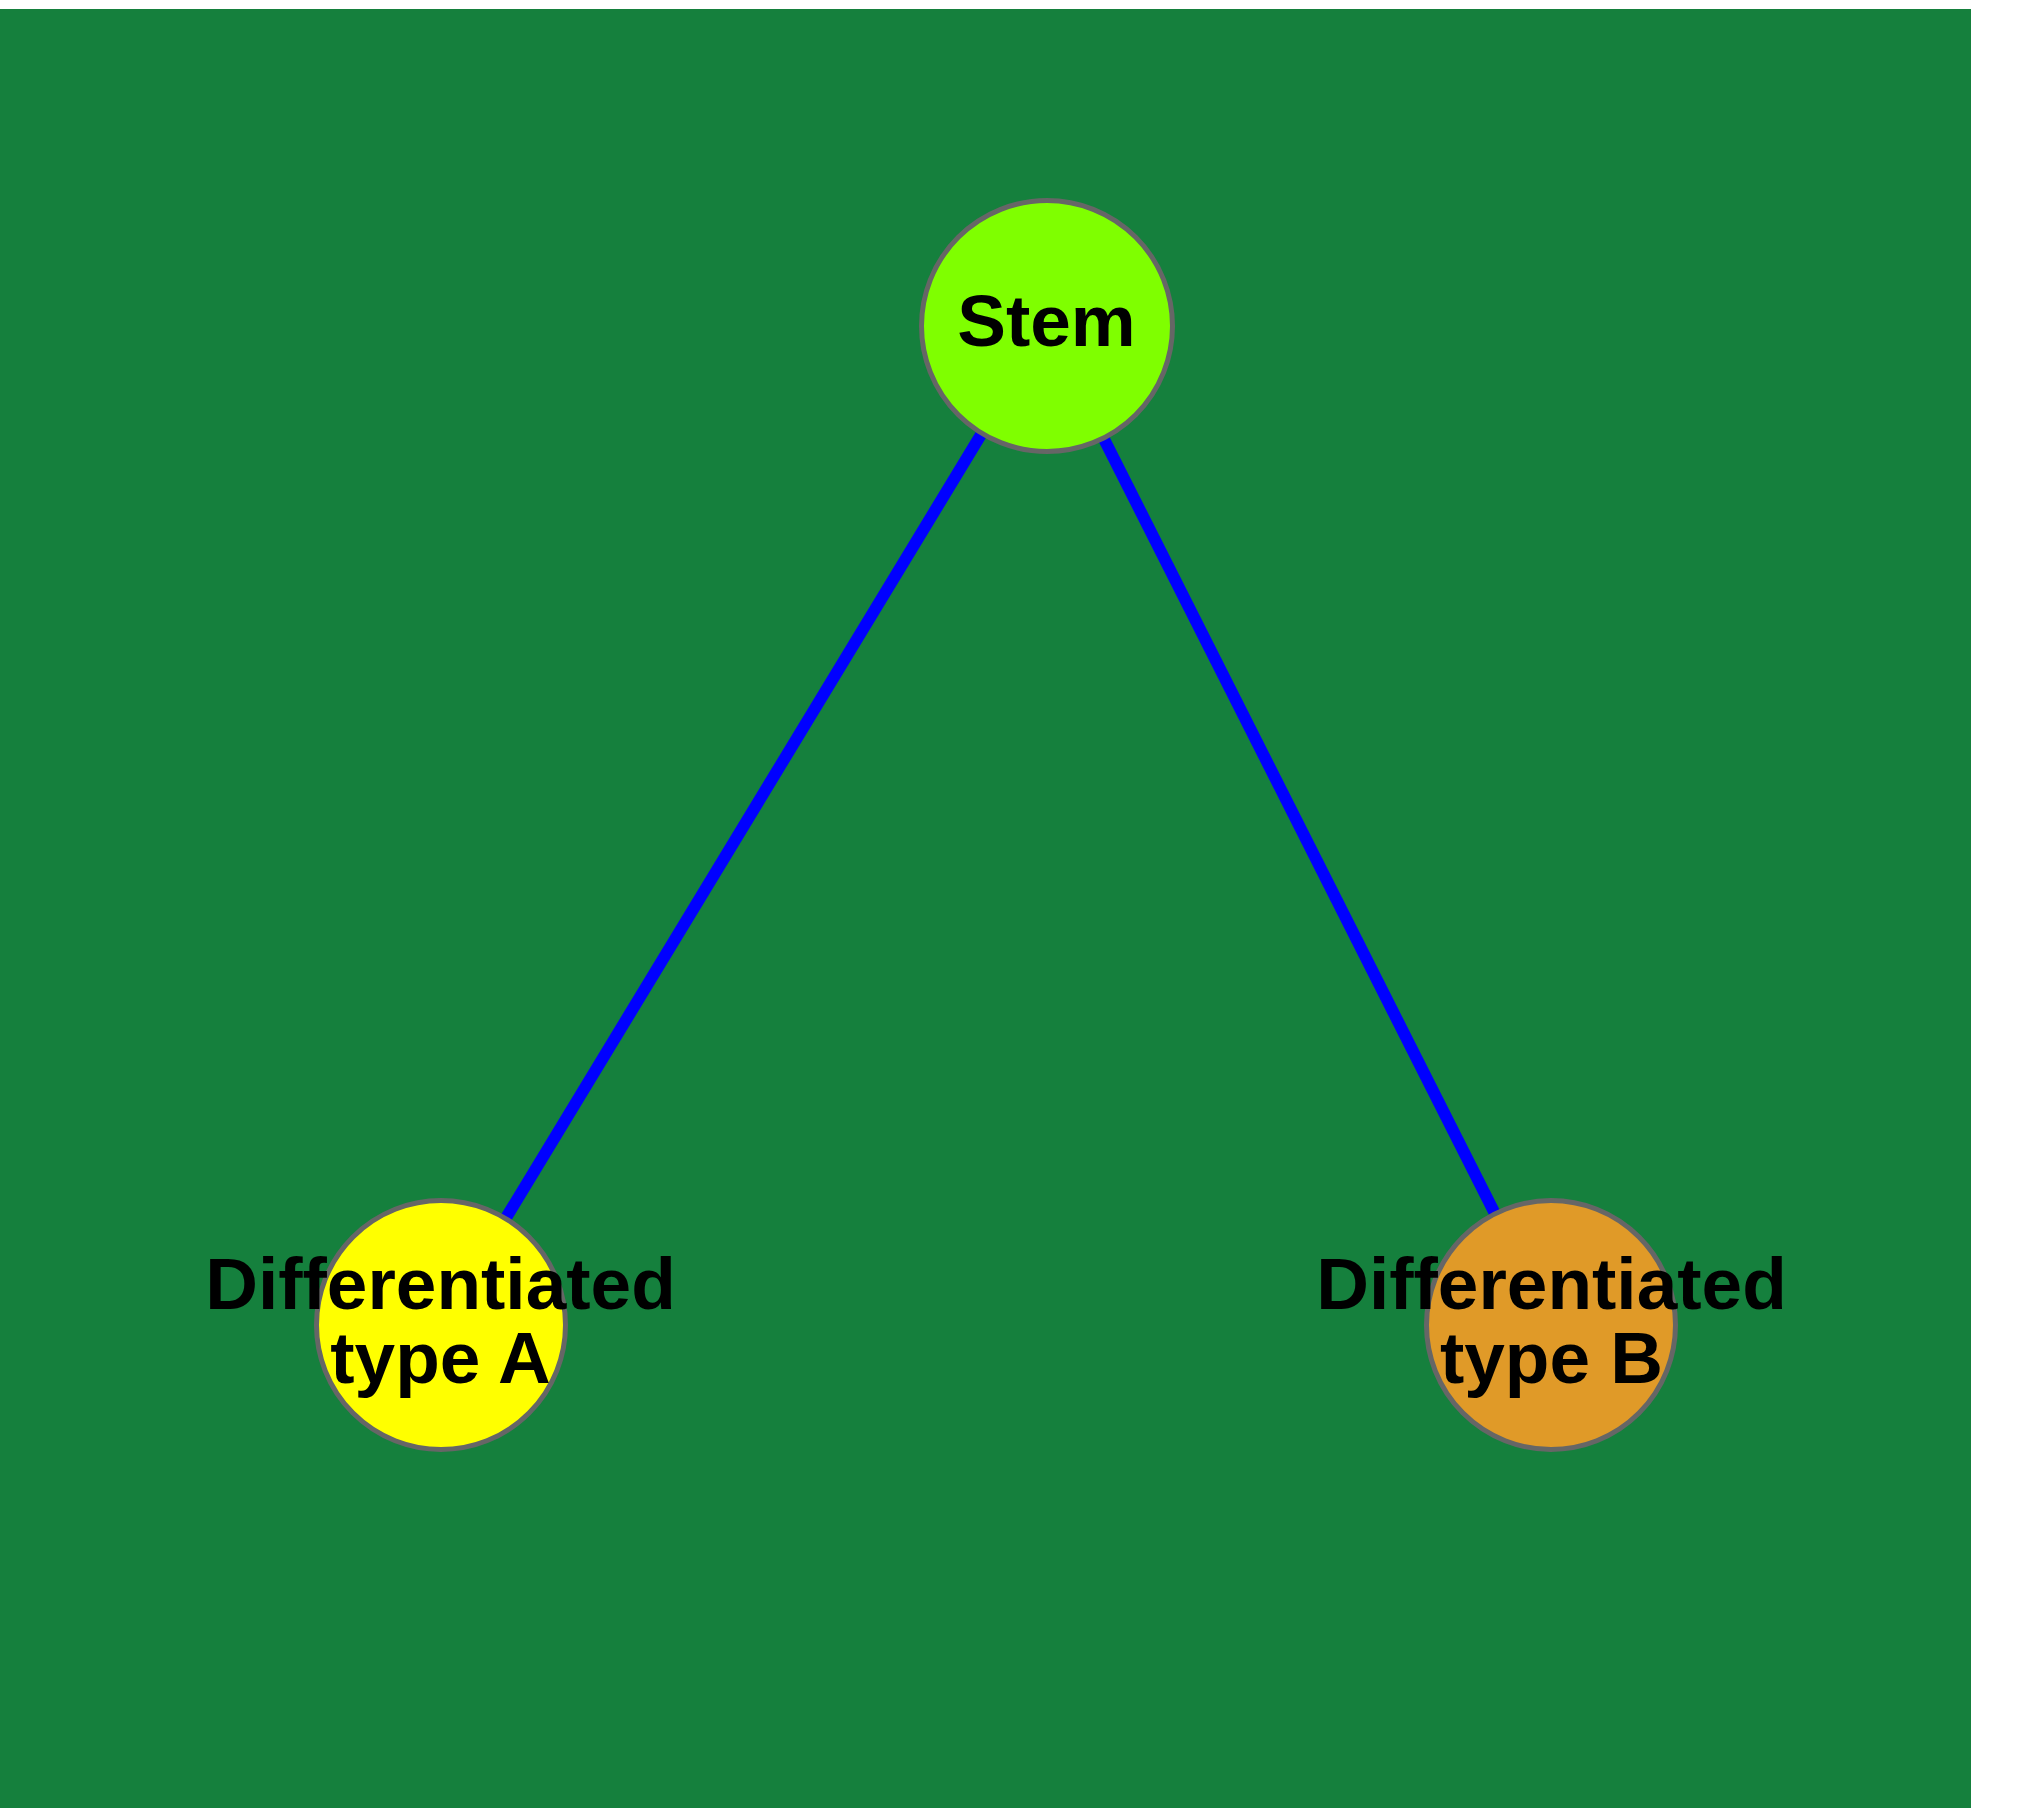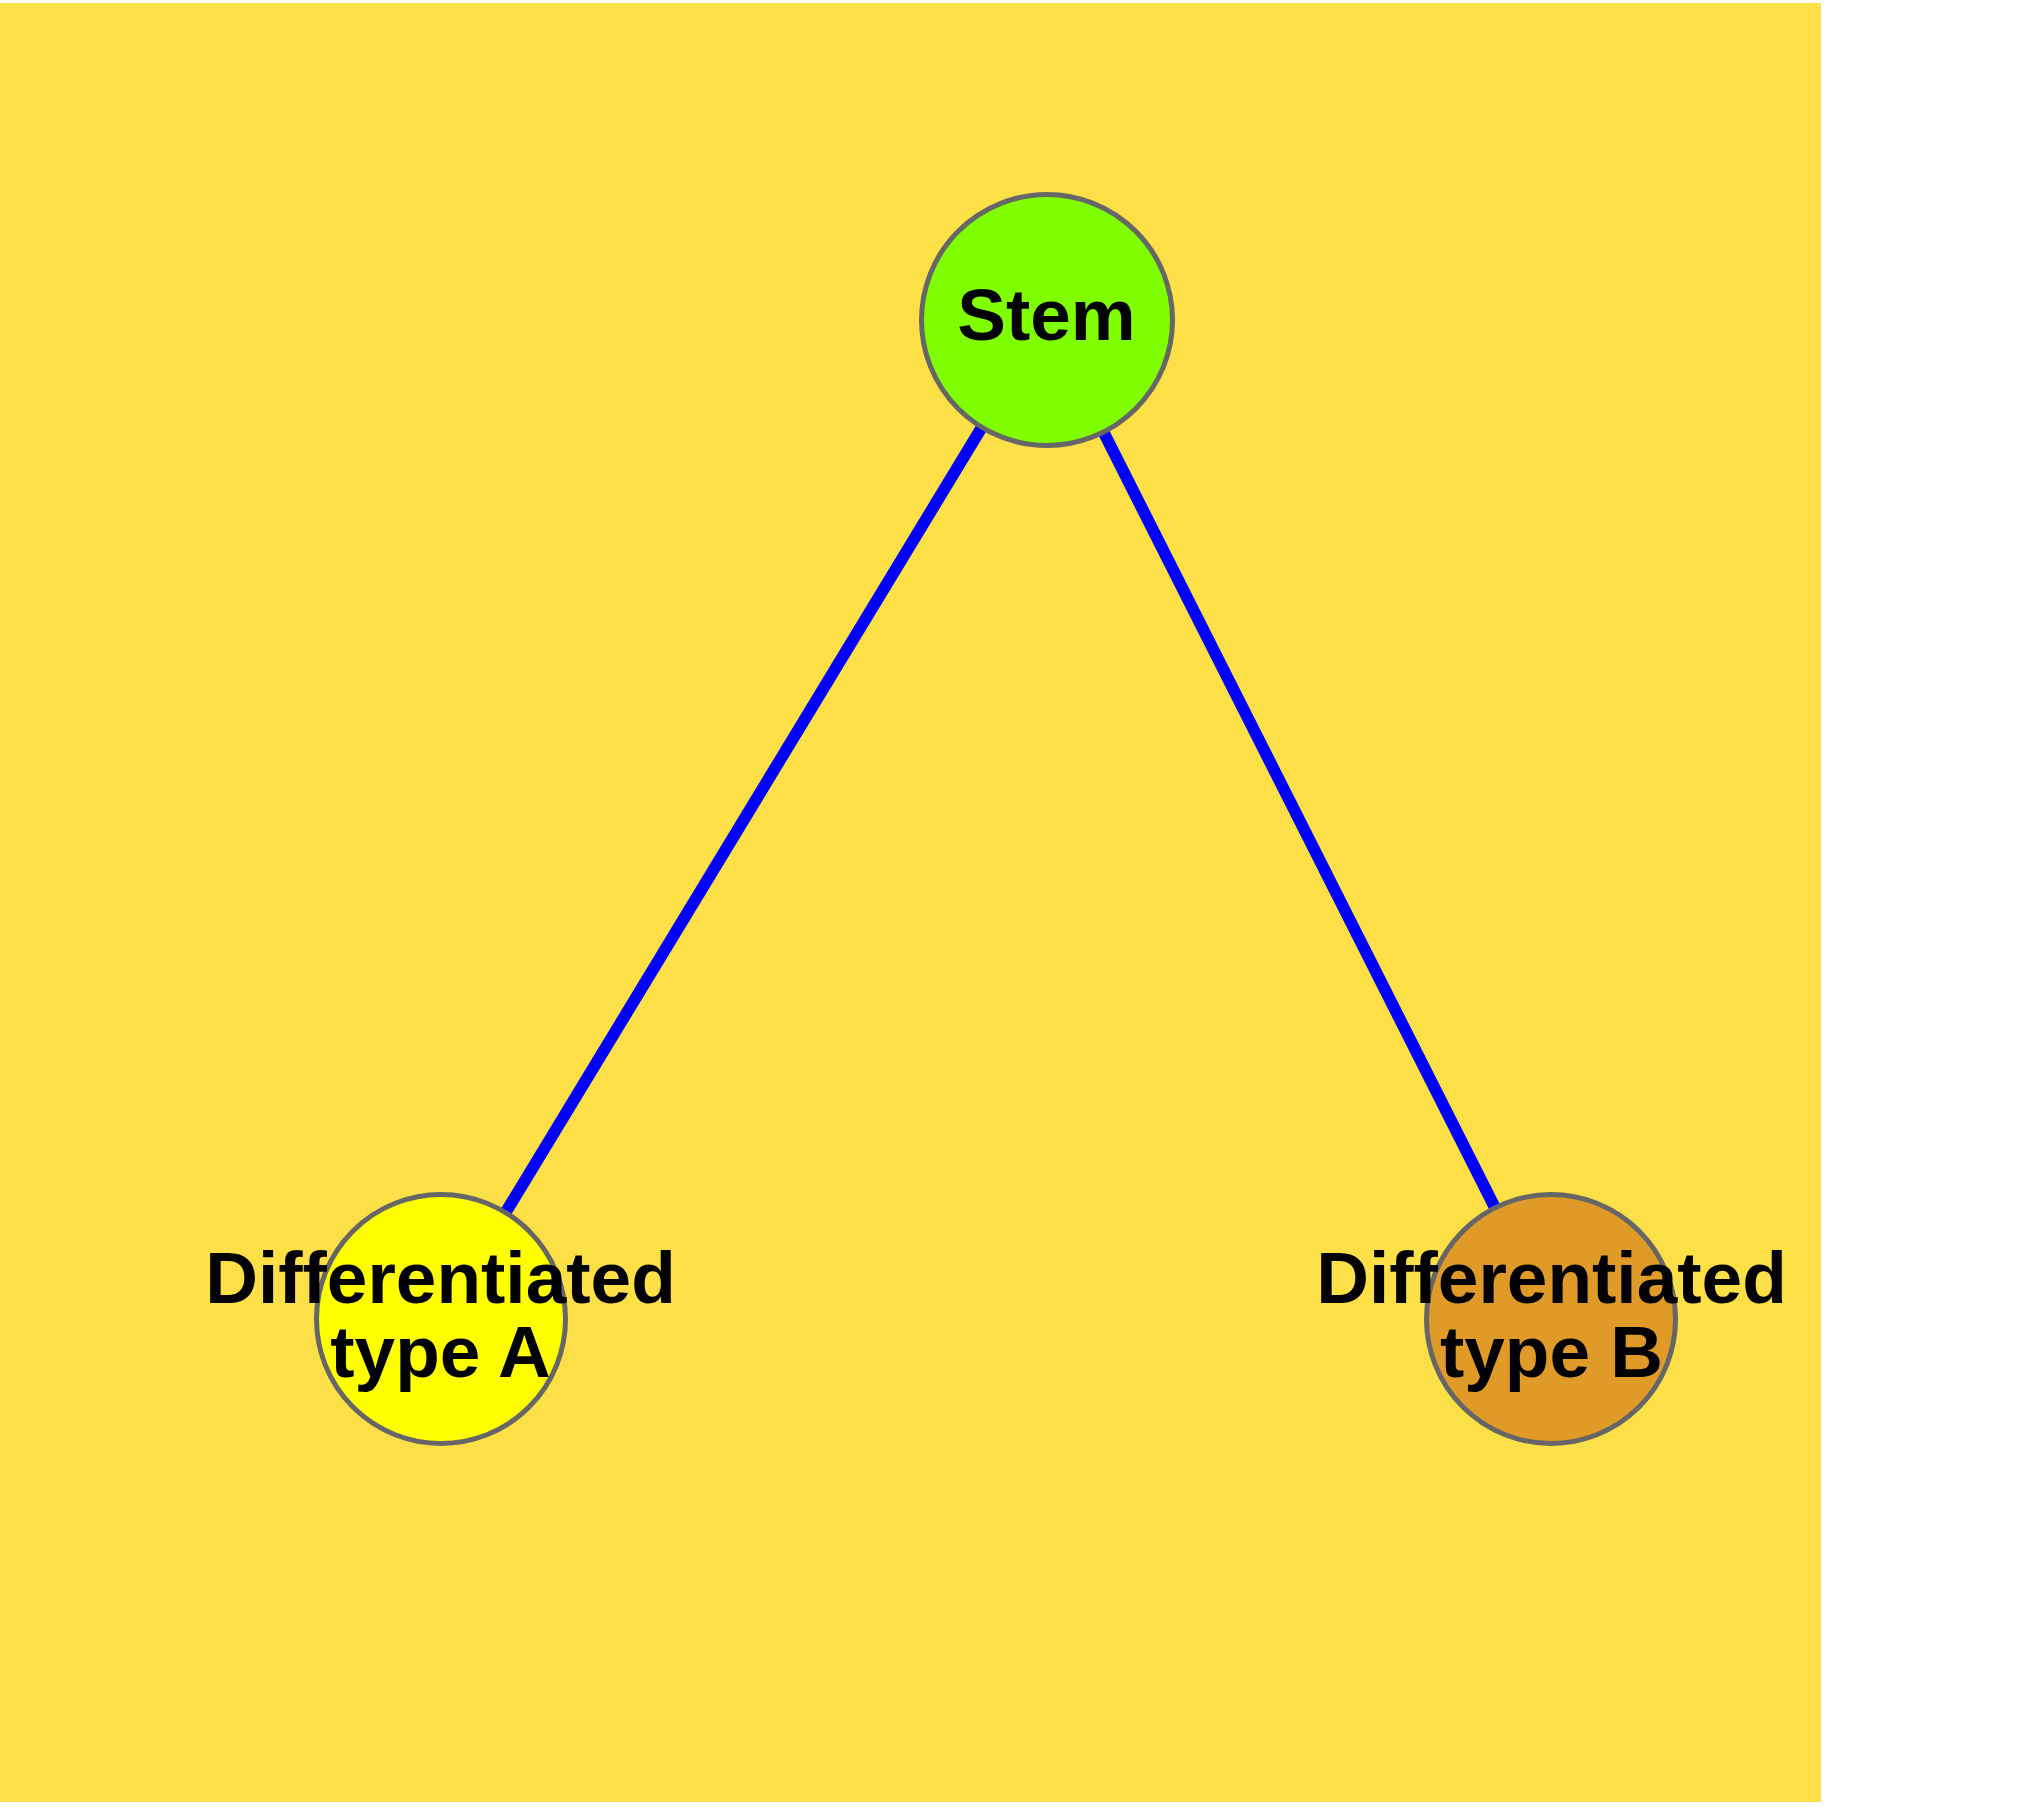--- a/index.html
+++ b/index.html
@@ -17,24 +17,24 @@
   #graph-canvas {
     position: relative;
     width: 2021px;
     height: 1812px;
     background: #ffffff;
     box-sizing: border-box;
   }
   #graph-plot {
     position: absolute;
     left: 0;
-    top: 3px;
-    width: 1821px;
+    top: 9px;
+    width: 1971px;
     height: 1799px;
-    background: #fde047;
+    background: #15803d;
     overflow: visible;
   }
   #edge-layer {
     position: absolute;
     left: 0;
     top: 0;
     width: 2021px;
     height: 1799px;
     z-index: 1;
   }

